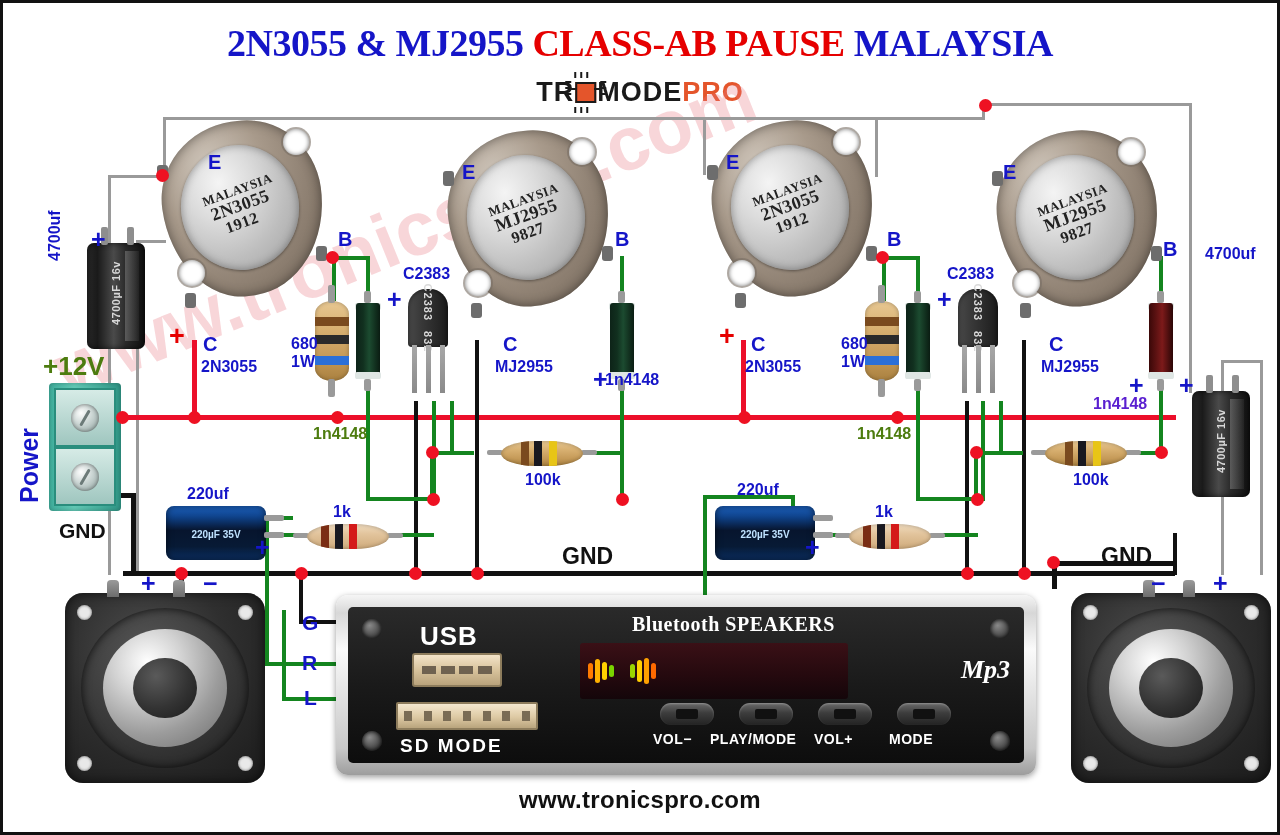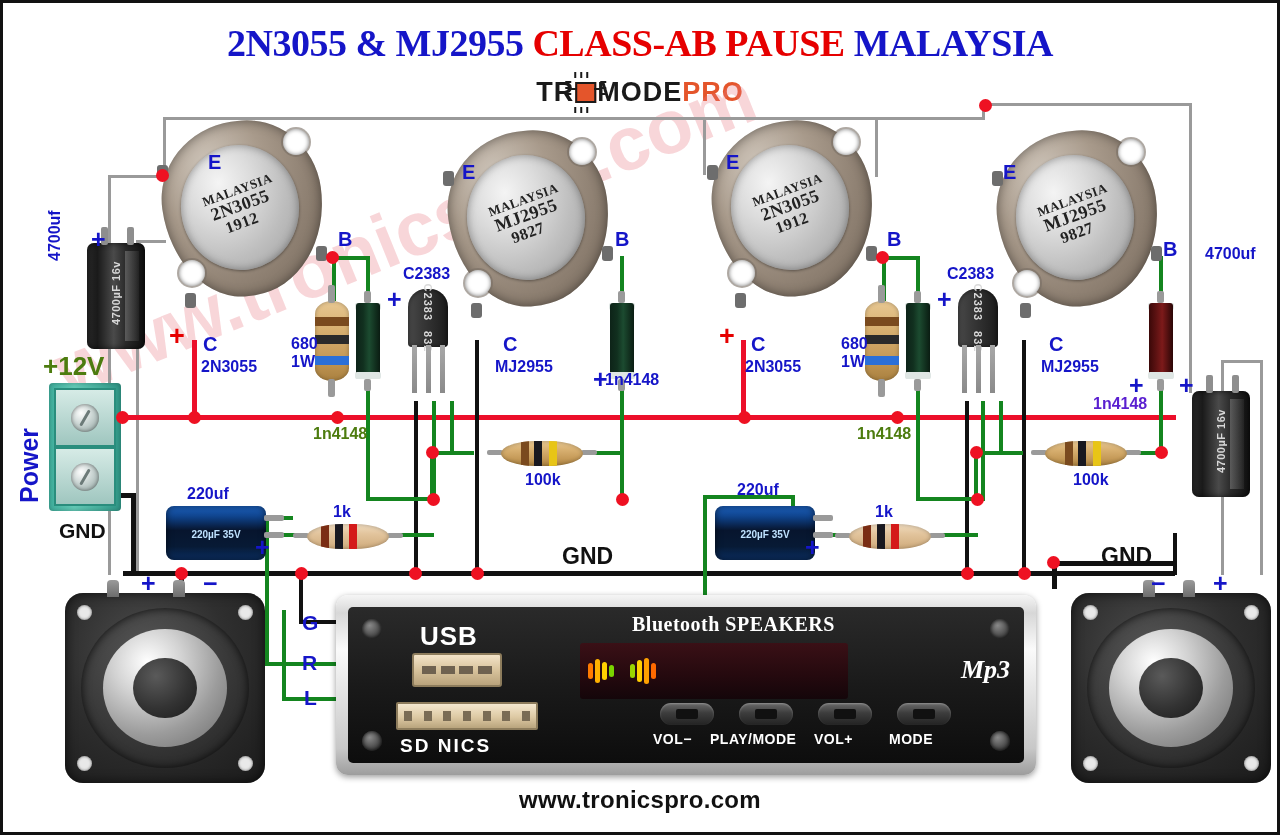--- a/index.html
+++ b/index.html
@@ -791,21 +791,21 @@
       </div>
       <div class="sd-slot">
         <i></i>
           <i></i>
           <i></i>
           <i></i>
           <i></i>
           <i></i>
           <i></i>
       </div>
-      <div class="sd-label">SD  NICS</div>
+      <div class="sd-label">SD  MODE</div>
 
       <div class="bt-label">Bluetooth SPEAKERS</div>
 
       <div class="display">
         <div class="bars">
           <i style="height:16px;background:#ff7a00;"></i>
           <i style="height:24px;background:#ffb100;"></i>
           <i style="height:18px;background:#ffd000;"></i>
           <i style="height:12px;background:#7ad400;"></i>
         </div>

